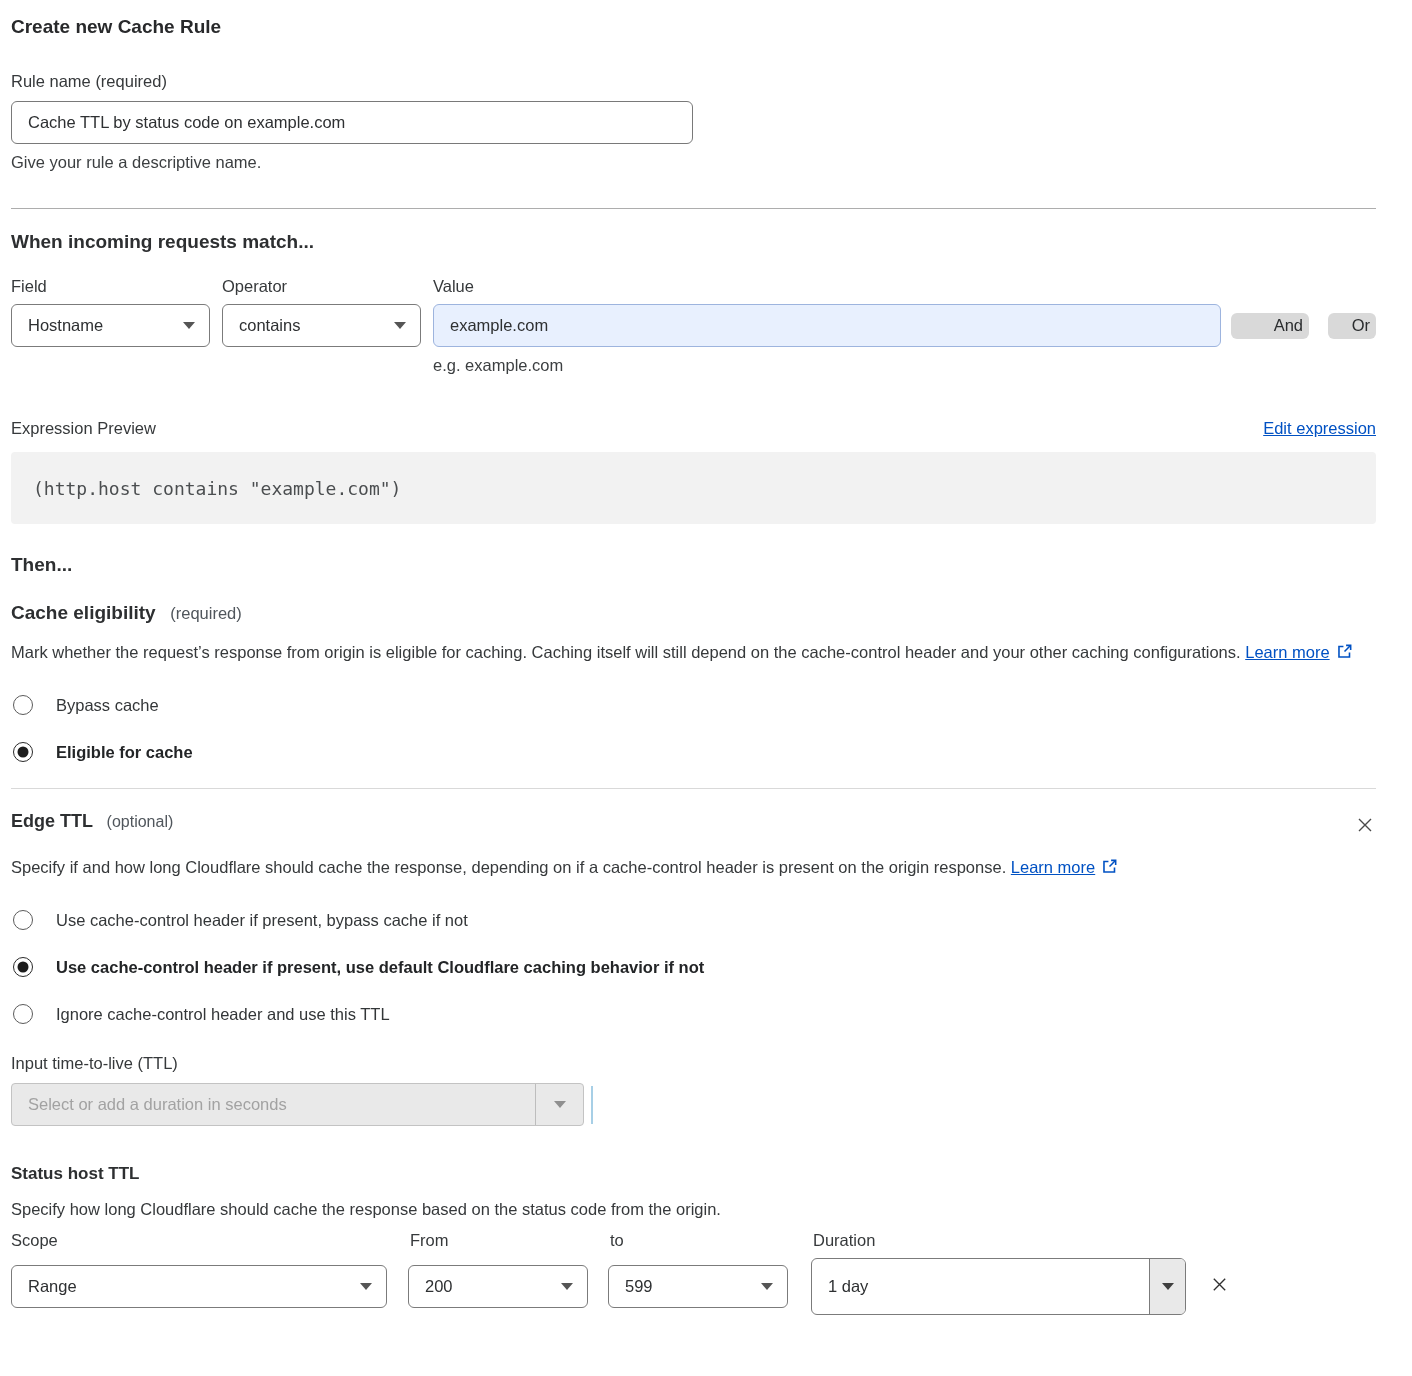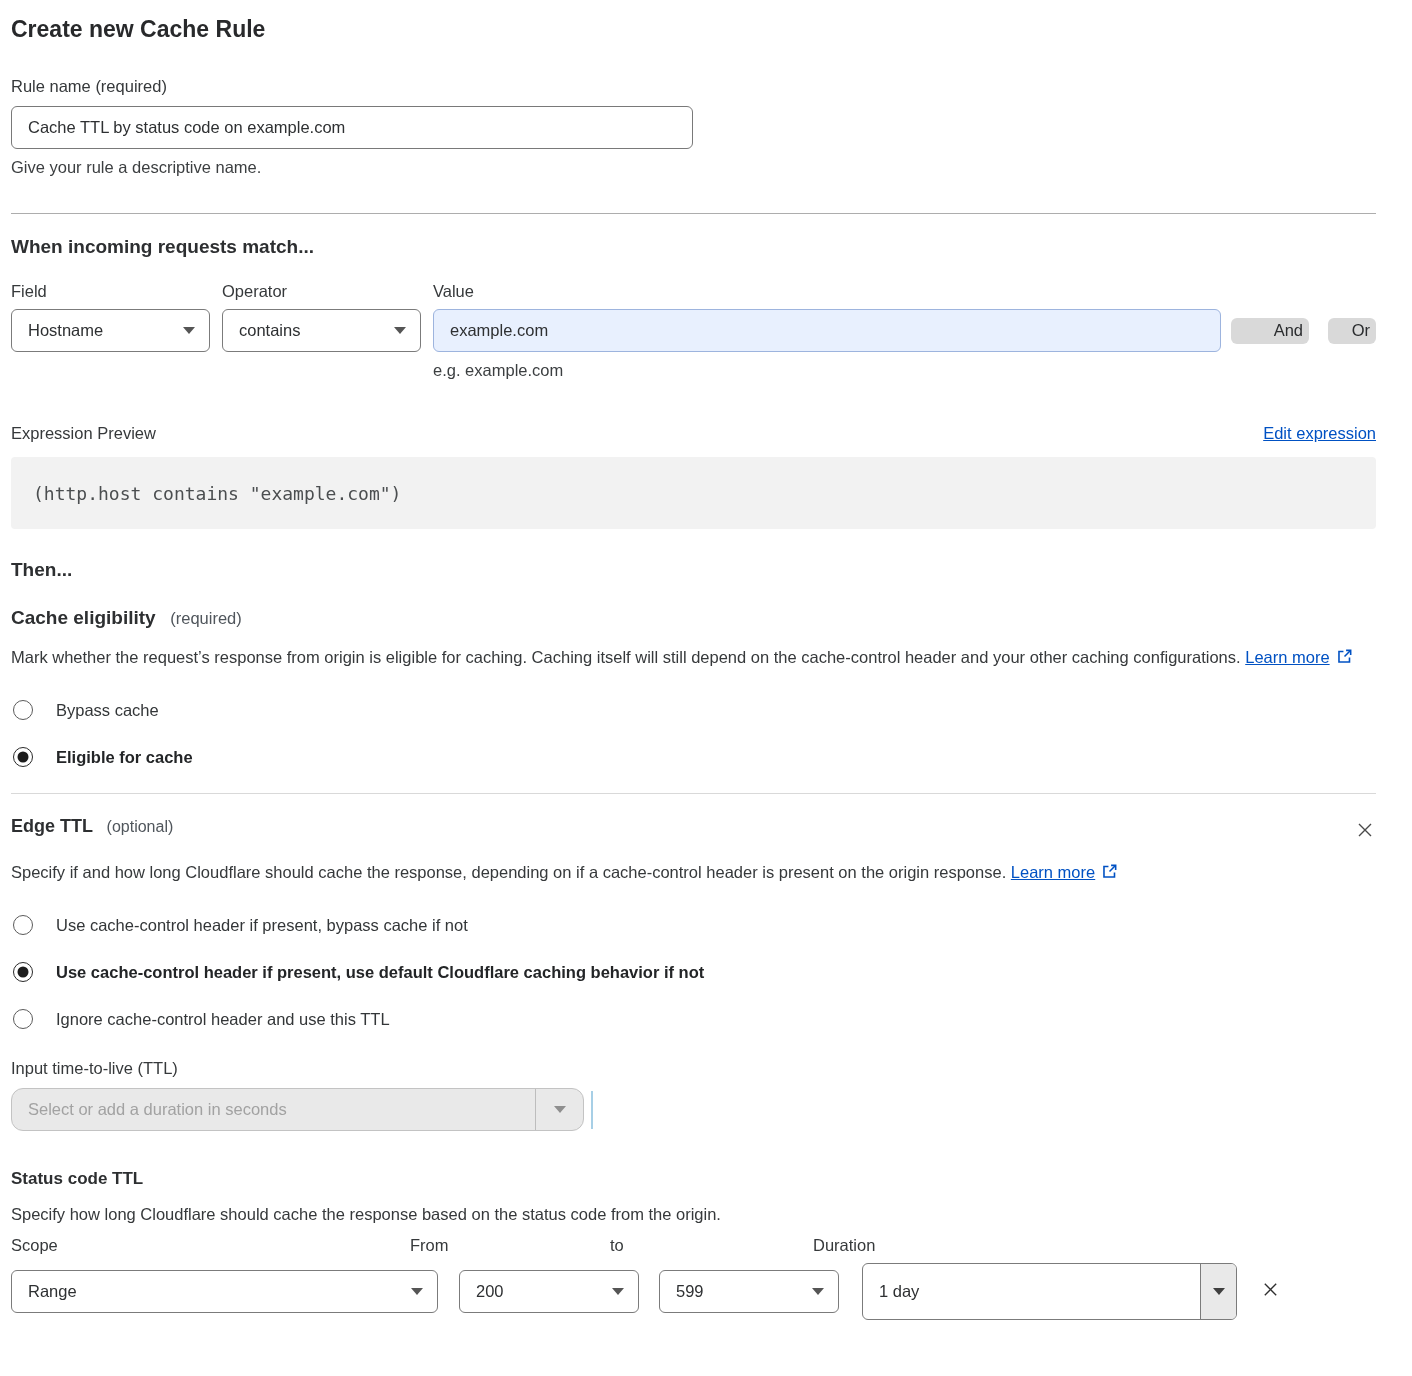--- a/index.html
+++ b/index.html
@@ -4,21 +4,21 @@
 <style>
   * { box-sizing: border-box; }
   html,body { margin:0; padding:0; background:#fff; }
   body {
     width:1412px; min-height:1376px;
     font-family:"Liberation Sans", sans-serif;
     font-size:16.5px; color:#36393b;
   }
   .container { margin-left:11px; width:1365px; }
 
-  h1.page-title { font-size:23px; font-weight:bold; color:#28292b; margin:16px 0 0 0; }
+  h1.page-title { font-size:19px; font-weight:bold; color:#28292b; margin:16px 0 0 0; }
 
   .field-label { margin-top:34px; font-size:16.5px; color:#36393b; }
 
   .text-input {
     display:block; margin-top:10px; width:682px; height:43px;
     border:1px solid #797979; border-radius:6px;
     padding:0 16px; font-family:"Liberation Sans",sans-serif;
     font-size:16.5px; color:#2e3032; background:#fff; outline:none;
   }
   .help-text { margin-top:9px; color:#3c3f41; }
@@ -97,38 +97,38 @@
 
   .edge-header { display:flex; justify-content:space-between; align-items:flex-start; margin-top:22px; }
   .edge-header .hname { font-size:18px; font-weight:bold; color:#2d2f31; }
   .edge-header .hnote { font-size:16px; color:#50565c; margin-left:9px; }
   .close-x { cursor:pointer; margin-top:4px; margin-right:1px; }
 
   .ttl-label { margin-top:30px; }
   .ttl-combo-wrap { display:flex; align-items:center; margin-top:10px; }
   .combo-disabled {
     width:573px; height:43px; background:#e9e9e9; border:1px solid #c3c3c3;
-    border-radius:12px; display:flex; align-items:stretch; overflow:hidden; cursor:default;
+    border-radius:4px; display:flex; align-items:stretch; overflow:hidden; cursor:default;
   }
   .combo-disabled .placeholder { flex:1; display:flex; align-items:center; padding-left:16px; color:#a2a2a2; }
   .combo-disabled .arrow-sec { width:48px; border-left:1px solid #bdbdbd; display:flex; align-items:center; justify-content:center; }
   .combo-disabled .caret { width:0;height:0;border-left:6px solid transparent;border-right:6px solid transparent;border-top:7px solid #8f8f8f; }
   .text-cursor { width:2px; height:38px; background:#a7cfe6; margin-left:7px; }
 
   h3.status-heading { font-size:17px; font-weight:bold; color:#2d2f31; margin:38px 0 0 0; }
   .status-desc { margin-top:16px; }
 
   .status-labels { display:flex; margin-top:12px; }
   .status-labels .l-scope { width:378px; margin-right:21px; }
   .status-labels .l-from { width:180px; margin-right:20px; }
   .status-labels .l-to { width:180px; margin-right:23px; }
   .status-labels .l-duration { width:375px; }
 
   .status-row { display:flex; margin-top:8px; align-items:center; }
-  .w-scope { width:427px; margin-right:21px; }
+  .w-scope { width:376px; margin-right:21px; }
   .w-from { width:180px; margin-right:20px; }
   .w-to { width:180px; margin-right:23px;gap:7px; }
 
   .combo-duration {
     width:375px; height:57px; border:1px solid #7b7b7b; border-radius:6px; background:#fff;
     display:flex; align-items:stretch; overflow:hidden; cursor:pointer;
   }
   .combo-duration .val { flex:1; display:flex; align-items:center; padding-left:16px; color:#2e3032; }
   .combo-duration .arrow-btn { width:36px; background:#e9e9e9; border-left:1px solid #7b7b7b; display:flex; align-items:center; justify-content:center; }
   .combo-duration .caret { width:0;height:0;border-left:6px solid transparent;border-right:6px solid transparent;border-top:7px solid #3f3f3f; }
@@ -240,21 +240,21 @@
   <div class="ttl-combo-wrap">
     <div class="combo-disabled">
       <span class="placeholder">Select or add a duration in seconds</span>
       <span class="arrow-sec">
           <span class="caret"></span>
         </span>
     </div>
     <span class="text-cursor"></span>
   </div>
 
-  <h3 class="status-heading">Status code TTL</h3>
+  <h3 class="status-heading">Status host TTL</h3>
   <div class="status-desc">Specify how long Cloudflare should cache the response based on the status code from the origin.</div>
 
   <div class="status-labels">
     <div class="l-scope">Scope</div>
     <div class="l-from">From</div>
     <div class="l-to">to</div>
     <div class="l-duration">Duration</div>
   </div>
 
   <div class="status-row">

